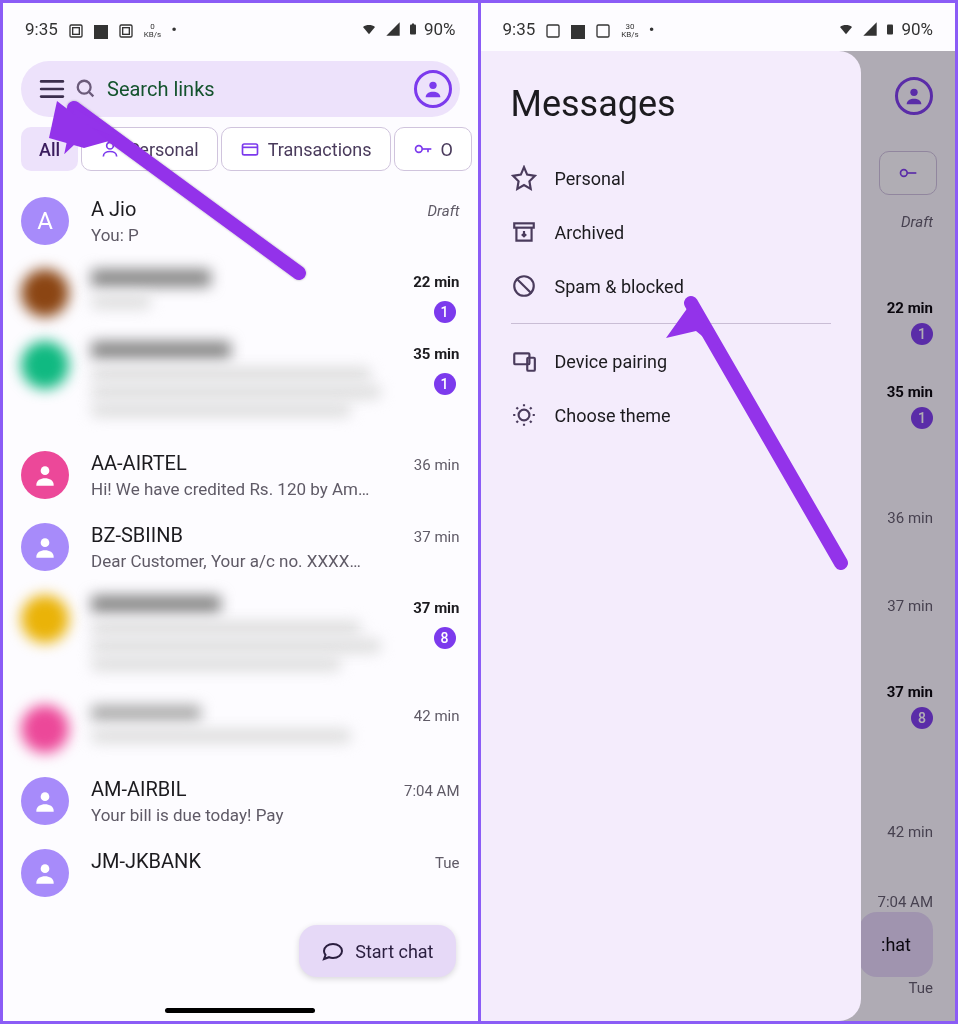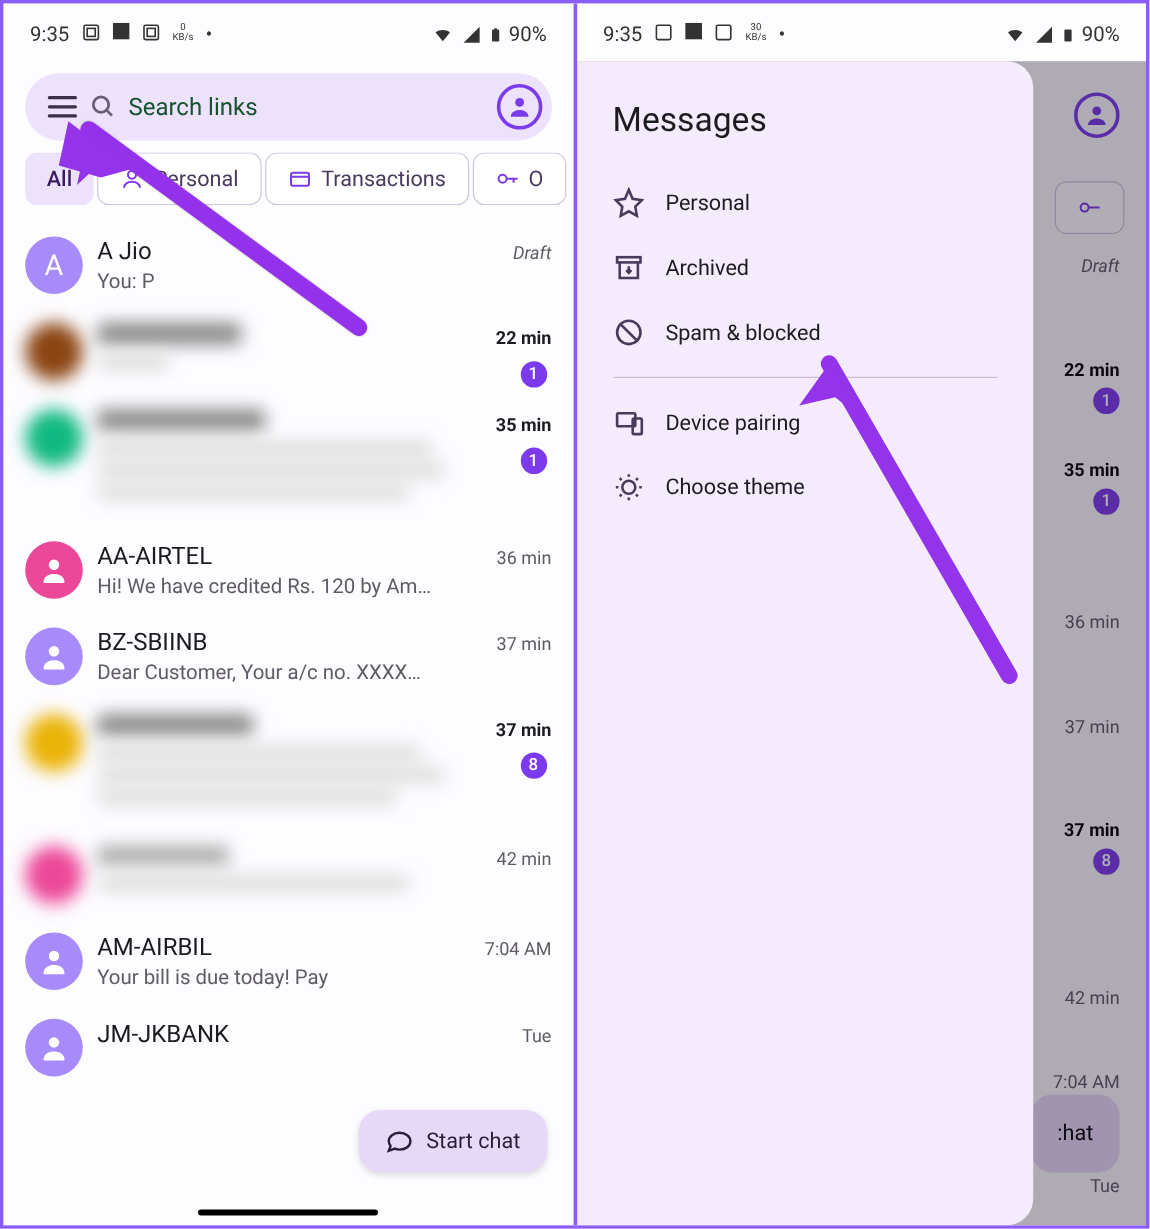--- a/index.html
+++ b/index.html
@@ -1,49 +1,49 @@
 <!DOCTYPE html>
 <html><head>
 <meta charset="utf-8">
 <style>
 *{box-sizing:border-box;margin:0;padding:0;font-family:Roboto,Arial,sans-serif}
 body{background:#fff;width:958px;height:1024px;position:relative}
 .container{display:flex;width:958px;height:1024px;border:3px solid #8b5cf6}
 .phone{flex:1;background:#fdfcff;position:relative;overflow:hidden}
 .phone+.phone{border-left:3px solid #8b5cf6}
 .statusbar{display:flex;align-items:center;justify-content:space-between;padding:8px 22px 4px;font-size:17px;color:#333;height:48px}
-.sb-left{display:flex;align-items:flex-start;gap:10px}
+.sb-left{display:flex;align-items:flex-end;gap:10px}
 .sb-right{display:flex;align-items:center;gap:5px}
 .sb-icon{display:inline-flex;align-items:center;justify-content:center}
 .kb{font-size:8px;line-height:8px;text-align:center}
 .searchbar{margin:10px 18px;height:56px;background:#ede2fb;border-radius:28px;display:flex;align-items:center;padding:0 8px 0 14px}
 .hambtn{width:34px;height:34px;display:flex;align-items:center;justify-content:center}
 .search-txt{flex:1;color:#14532d;font-size:20px;margin-left:10px}
 .profile-circ{width:38px;height:38px;border-radius:50%;border:3px solid #7c3aed;display:flex;align-items:center;justify-content:center}
 .filters{display:flex;gap:3px;padding:0 18px;overflow:hidden;white-space:nowrap}
 .chip{display:inline-flex;align-items:center;gap:8px;padding:8px 18px;border:1px solid #d0c4dd;border-radius:10px;font-size:18px;color:#4a3b5c;height:44px;background:#fff}
 .chip.active{background:#ede2fb;border:none;color:#3b1d5e;font-weight:500}
 .chip svg{width:20px;height:20px}
 .convlist{margin-top:14px}
 .conv{display:flex;align-items:flex-start;padding:12px 18px;position:relative;min-height:72px}
 .avatar{width:48px;height:48px;border-radius:50%;display:flex;align-items:center;justify-content:center;color:#fff;font-size:24px;flex-shrink:0}
-.conv-body{flex:1;margin-left:12px;min-width:0}
+.conv-body{flex:1;margin-left:22px;min-width:0}
 .conv-top{display:flex;justify-content:space-between;align-items:baseline}
 .conv-name{font-size:20px;color:#1c1b1f}
 .conv-name.bold{font-weight:700}
 .conv-time{font-size:15px;color:#5f5a66}
 .conv-time.bold{font-weight:700;color:#1c1b1f}
 .conv-prev{font-size:17px;color:#5f5a66;margin-top:4px;white-space:nowrap;overflow:hidden;text-overflow:ellipsis;max-width:280px}
 .badge{width:22px;height:22px;border-radius:11px;background:#7c3aed;color:#fff;font-size:14px;display:flex;align-items:center;justify-content:center;position:absolute;right:22px;top:44px;font-weight:500}
 .blur{filter:blur(7px)}
 .blurline{background:#ddd;border-radius:6px;height:14px;margin:4px 0}
 .fab{position:absolute;right:22px;bottom:44px;background:#e6d9f7;border-radius:18px;padding:14px 22px;display:flex;align-items:center;gap:10px;font-size:18px;color:#2a1e3f;font-weight:400;box-shadow:0 2px 6px rgba(0,0,0,.15)}
 .homebar{position:absolute;bottom:8px;left:50%;transform:translateX(-50%);width:150px;height:5px;background:#000;border-radius:3px}
 .drawer{position:absolute;left:0;top:0;bottom:0;width:380px;background:#f4ecfc;border-top-right-radius:22px;border-bottom-right-radius:22px;padding:26px 12px;z-index:5}
-.drawer h1{font-size:28px;font-weight:400;color:#1c1b1f;margin:6px 18px 26px}
+.drawer h1{font-size:36px;font-weight:400;color:#1c1b1f;margin:6px 18px 26px}
 .ditem{display:flex;align-items:center;gap:18px;padding:14px 18px;font-size:18px;color:#1c1b1f;border-radius:28px}
 .ditem svg{width:26px;height:26px;flex-shrink:0}
 .ddiv{height:1px;background:#c9bdd5;margin:10px 18px}
 .scrim{position:absolute;inset:0;background:rgba(30,20,40,.35);z-index:3}
 .arrow{position:absolute;z-index:20;pointer-events:none}
 .phone2-bg{filter:none}
 </style>
 </head>
 <body>
 

